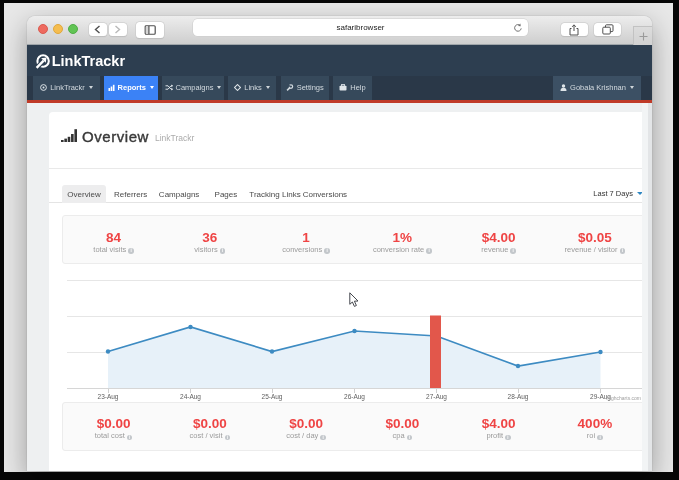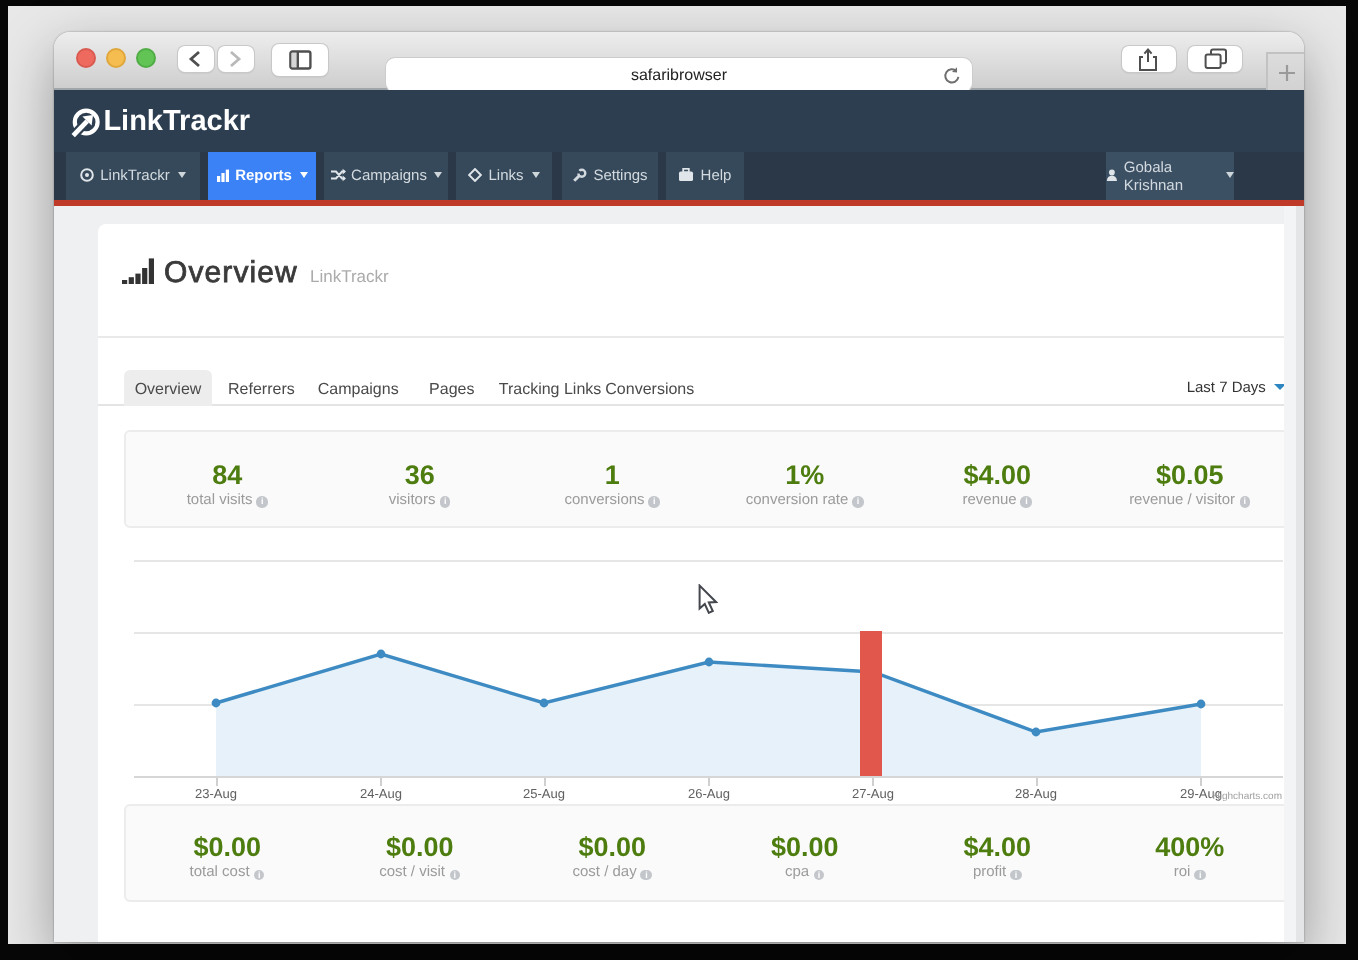--- a/index.html
+++ b/index.html
@@ -8,21 +8,21 @@
 .backdrop { position:absolute; left:4.2px; top:3.4px; width:669px; height:468.4px; background:#e8e8e8; }
 .window { position:absolute; left:27px; top:16px; width:625px; height:455px; border-radius:8px 8px 0 0; box-shadow:0 10px 28px rgba(0,0,0,0.35), 0 0 1px rgba(0,0,0,0.4); overflow:hidden; background:#eef0f1; }
 
 
 .titlebar { position:absolute; left:0; top:0; width:625px; height:29px; background:linear-gradient(#ededed,#cecece); border-bottom:1px solid #9fa5a9; }
 .dot { position:absolute; top:8px; width:10px; height:10px; border-radius:50%; }
 .dot.r { left:11px; background:#ee6a5f; border:0.5px solid #d95a50; }
 .dot.y { left:25.5px; background:#f5bd4f; border:0.5px solid #dfa73c; }
 .dot.g { left:40.5px; background:#61c454; border:0.5px solid #50ad45; }
 .tbtn { position:absolute; top:7px; height:13px; background:#fff; border-radius:3.5px; box-shadow:0 0 0 0.5px #c8c8c8, 0 0.5px 1px rgba(0,0,0,0.15); display:flex; align-items:center; justify-content:center; }
-.urlbar { position:absolute; left:166px; top:13px; width:293px; height:17.2px; background:#fff; border-radius:4.5px; box-shadow:0 0 0 0.5px #cccccc; font-size:8px; color:#222; text-align:center; line-height:17.2px; }
+.urlbar { position:absolute; left:166px; top:3px; width:335px; height:17.2px; background:#fff; border-radius:4.5px; box-shadow:0 0 0 0.5px #cccccc; font-size:8px; color:#222; text-align:center; line-height:17.2px; }
 .plusarea { position:absolute; right:0; top:10.3px; width:19px; height:18.7px; background:linear-gradient(#dcdcdc,#d2d2d2); border-left:1px solid #c2c2c2; border-top:1px solid #c2c2c2; display:flex; align-items:center; justify-content:center; }
 
 
 .siteheader { position:absolute; left:0; top:29px; width:625px; height:30.5px; background:#2d3e50; }
 .logo { position:absolute; left:8.2px; top:5.5px; height:21px; display:flex; align-items:center; }
 .logotext { color:#fff; font-size:14.5px; font-weight:bold; margin-left:0.5px; }
 
 
 .navbar { position:absolute; left:0; top:59.5px; width:625px; height:24px; background:#2a3848; }
 .nav-item { position:absolute; top:0; height:24px; background:#36495b; display:flex; align-items:center; justify-content:center; gap:3px; color:#d3dadf; font-size:7.5px; }
@@ -46,21 +46,21 @@
 .tab { position:absolute; top:0; height:18.5px; line-height:19px; font-size:8px; color:#4a4a4a; transform:translateX(-50%); white-space:nowrap; }
 .tab.active-bg { position:absolute; left:13px; top:0; width:44px; height:18.5px; background:#ededee; border-radius:3px 3px 0 0; transform:none; }
 .last7 { position:absolute; right:14px; top:0; height:18px; line-height:18px; font-size:7.5px; color:#333; }
 .bluecaret { display:inline-block; width:0; height:0; border-left:3px solid transparent; border-right:3px solid transparent; border-top:3.5px solid #2e86c1; margin-left:2px; vertical-align:1px; }
 
 .well { position:absolute; left:12.5px; width:585.5px; background:#fafafa; border:1px solid #ececec; border-radius:3px; }
 .well.top { top:103px; height:49.8px; }
 .well.bottom { top:290px; height:49.8px; }
 .statrow { position:absolute; left:3px; right:3px; top:0; bottom:0; display:flex; }
 .stat { flex:1; text-align:center; }
-.stat .val { font-size:13.5px; font-weight:bold; color:#4d7c0f; }
+.stat .val { font-size:13.5px; font-weight:bold; color:#ef4444; }
 .well.top .val { margin-top:14.5px; }
 .well.bottom .val { margin-top:13.4px; }
 .stat .lbl { font-size:7.5px; color:#9b9b9b; margin-top:-0.5px; }
 .well.bottom .lbl { margin-top:0.5px; }
 .ii { display:inline-block; width:5.6px; height:5.6px; border-radius:50%; background:#c3c7cb; color:#fff; font-size:4.5px; line-height:5.6px; text-align:center; vertical-align:-0.5px; font-weight:bold; }
 
 .chartsvg { position:absolute; left:0; top:150.5px; width:608px; height:150px; }
 .cursor { position:absolute; left:321.5px; top:275.5px; width:10px; height:15px; }
 </style>
 </head>
@@ -170,21 +170,21 @@
         </svg>
       <span>Settings</span>
     </div>
     <div class="nav-item" style="left:306px; width:39px;">
       <svg width="8" height="7" viewBox="0 0 8 7">
           <rect x="0.5" y="1.8" width="7" height="4.7" rx="0.8" fill="#dfe5e9"></rect>
           <rect x="2.6" y="0.4" width="2.8" height="1.8" fill="none" stroke="#dfe5e9" stroke-width="0.9"></rect>
         </svg>
       <span>Help</span>
     </div>
-    <div class="nav-item" style="left:526px; width:64px; background:#3c5064;">
+    <div class="nav-item" style="left:526px; width:88px; background:#3c5064;">
       <svg width="7" height="7" viewBox="0 0 7 7">
           <circle cx="3.5" cy="2" r="1.7" fill="#dfe5e9"></circle>
           <path d="M0.5 7 A3 3.2 0 0 1 6.5 7 Z" fill="#dfe5e9"></path>
         </svg>
       <span>Gobala Krishnan</span>
         <span class="caret"></span>
     </div>
   </div>
   <div class="redline"></div>
 

